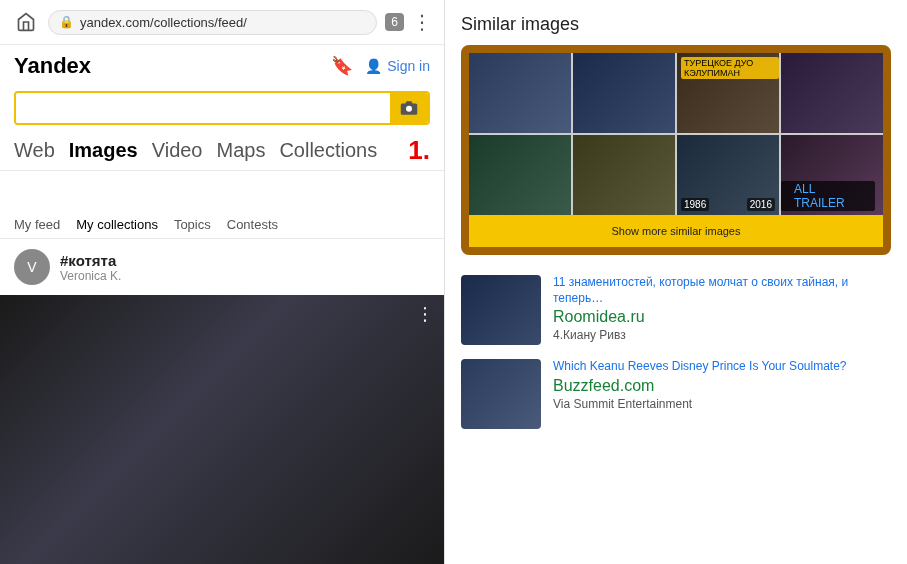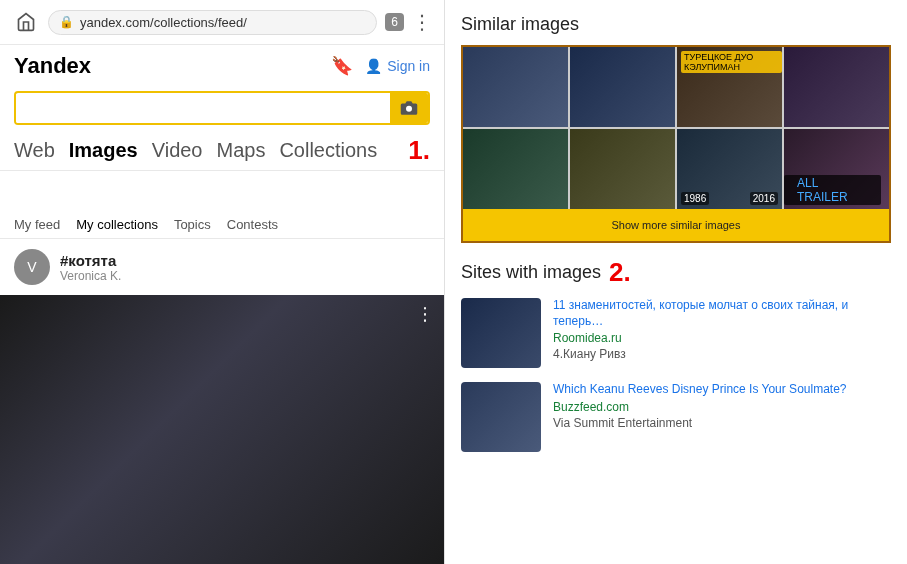--- a/index.html
+++ b/index.html
@@ -209,24 +209,24 @@
 
     .section-title {
       font-size: 18px;
       font-weight: normal;
       color: #222;
       margin-bottom: 10px;
     }
 
     
     .similar-images-box {
-      border: 2px solid #a16207;
-      border-radius: 0;
-      overflow: hidden;
-      margin-bottom: 14px;
+      border: 8px solid #a16207;
+      border-radius: 8px;
+      overflow: hidden;
+      margin-bottom: 20px;
     }
 
     .similar-images-grid {
       display: grid;
       grid-template-columns: repeat(4, 1fr);
       grid-template-rows: repeat(2, 80px);
       gap: 2px;
       background: #ccc;
     }
 
@@ -324,21 +324,21 @@
     .site-info { flex: 1; }
 
     .site-link-title {
       font-size: 12px;
       color: #1a73e8;
       line-height: 1.3;
       margin-bottom: 2px;
     }
 
     .site-domain {
-      font-size: 12px;
+      font-size: 16px;
       color: #188038;
       margin-bottom: 2px;
     }
 
     .site-desc {
       font-size: 12px;
       color: #555;
     }
   </style>
 </head>
@@ -436,24 +436,20 @@
         <span style="position:absolute;bottom:4px;right:4px;background:rgba(0,0,0,0.6);color:#fff;font-size:10px;padding:1px 3px;border-radius:2px;">2016</span>
       </div>
       <div class="sim-img sim-img-8">
         <span class="trailer-badge">ALL TRAILER</span>
       </div>
     </div>
     <button class="show-more-btn">Show more similar images</button>
   </div>
 
   <div class="sites-section">
-    <div class="sites-title">
-      <span>Sites with images</span>
-      <span class="step-label-2">2.</span>
-    </div>
 
     <div class="site-item">
       <div class="site-thumb site-thumb-1"></div>
       <div class="site-info">
         <div class="site-link-title">11 знаменитостей, которые молчат о своих тайная, и теперь…</div>
         <div class="site-domain">Roomidea.ru</div>
         <div class="site-desc">4.Киану Ривз</div>
       </div>
     </div>
 

